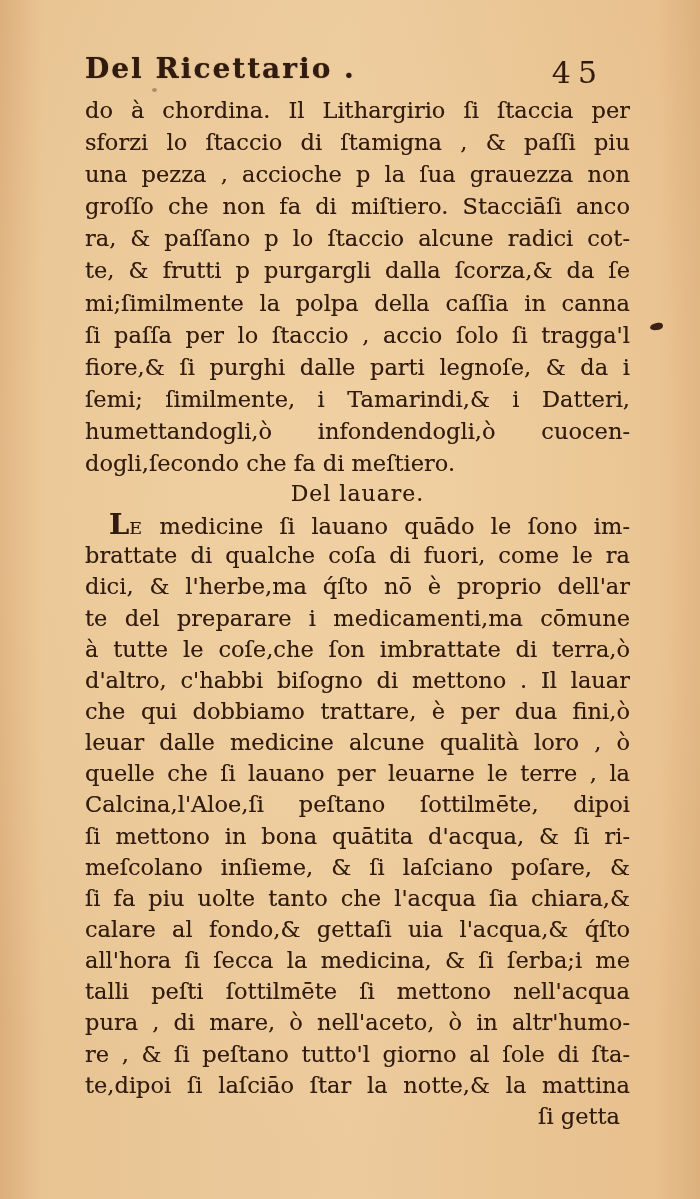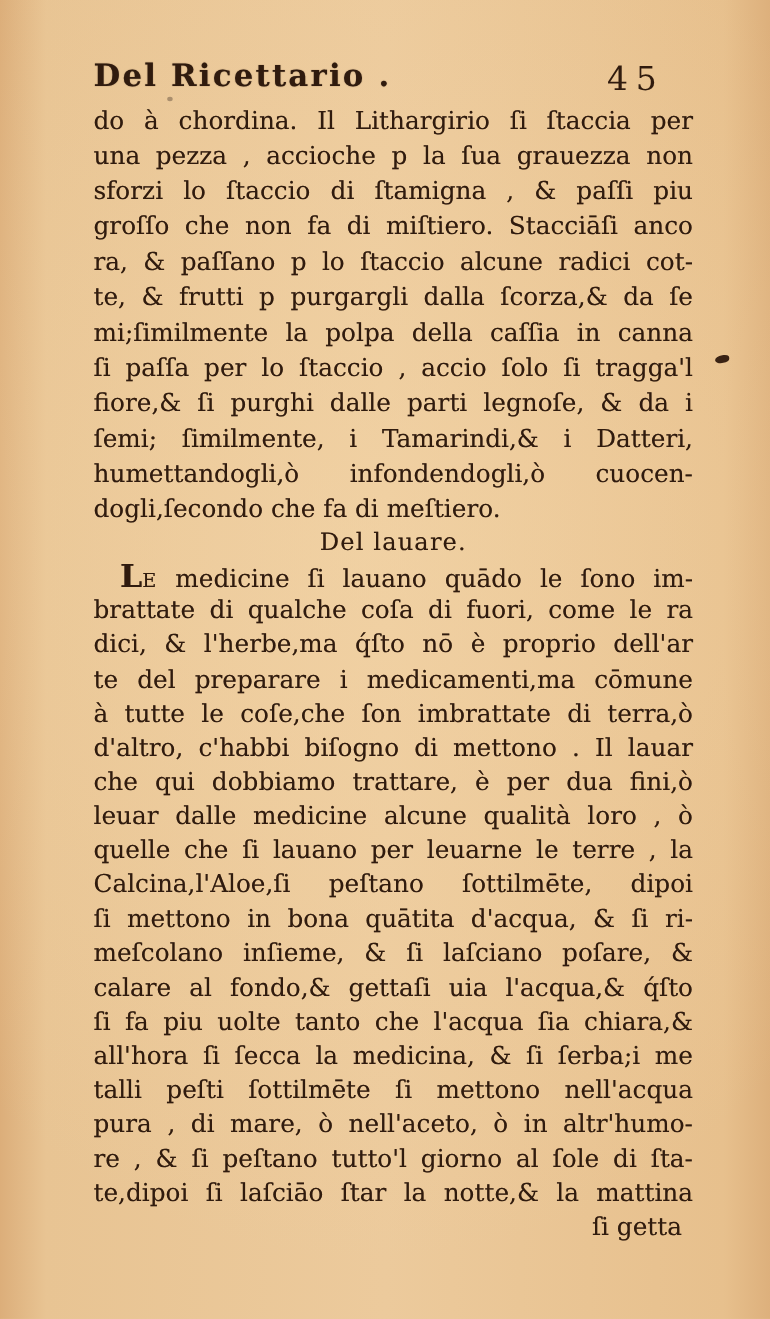--- a/index.html
+++ b/index.html
@@ -108,22 +108,22 @@
 
   <div class="header">
     <span class="header-title">Del Ricettario .</span>
     <span class="page-number">45</span>
   </div>
 
   <div class="textblock">
 
     <div class="para-1">
       <div class="line">do à chordina. Il Lithargirio ſi ſtaccia per</div>
+      <div class="line">sforzi lo ſtaccio di ſtamigna , &amp; paſſi piu</div>
       <div class="line">una pezza , accioche p la ſua grauezza non</div>
-      <div class="line">sforzi lo ſtaccio di ſtamigna , &amp; paſſi piu</div>
       <div class="line">groſſo che non fa di miſtiero. Stacciāſi anco</div>
       <div class="line">ra, &amp; paſſano p lo ſtaccio alcune radici cot-</div>
       <div class="line">te, &amp; frutti p purgargli dalla ſcorza,&amp; da ſe</div>
       <div class="line">mi;ſimilmente la polpa della caſſia in canna</div>
       <div class="line">ſi paſſa per lo ſtaccio , accio ſolo ſi tragga'l</div>
       <div class="line">fiore,&amp; ſi purghi dalle parti legnoſe, &amp; da i</div>
       <div class="line">ſemi; ſimilmente, i Tamarindi,&amp; i Datteri,</div>
       <div class="line">humettandogli,ò infondendogli,ò cuocen-</div>
       <div class="line para-end">dogli,ſecondo che fa di meſtiero.</div>
     </div>
@@ -136,22 +136,22 @@
       <div class="line">dici, &amp; l'herbe,ma q́ſto nō è proprio dell'ar</div>
       <div class="line">te del preparare i medicamenti,ma cōmune</div>
       <div class="line">à tutte le coſe,che ſon imbrattate di terra,ò</div>
       <div class="line">d'altro, c'habbi biſogno di mettono . Il lauar</div>
       <div class="line">che qui dobbiamo trattare, è per dua fini,ò</div>
       <div class="line">leuar dalle medicine alcune qualità loro , ò</div>
       <div class="line">quelle che ſi lauano per leuarne le terre , la</div>
       <div class="line">Calcina,l'Aloe,ſi peſtano ſottilmēte, dipoi</div>
       <div class="line">ſi mettono in bona quātita d'acqua, &amp; ſi ri-</div>
       <div class="line">meſcolano inſieme, &amp; ſi laſciano poſare, &amp;</div>
+      <div class="line">ſi fa piu uolte tanto che l'acqua ſia chiara,&amp;</div>
       <div class="line">calare al fondo,&amp; gettaſi uia l'acqua,&amp; q́ſto</div>
-      <div class="line">ſi fa piu uolte tanto che l'acqua ſia chiara,&amp;</div>
       <div class="line">all'hora ſi ſecca la medicina, &amp; ſi ſerba;i me</div>
       <div class="line">talli peſti ſottilmēte ſi mettono nell'acqua</div>
       <div class="line">pura , di mare, ò nell'aceto, ò in altr'humo-</div>
       <div class="line">re , &amp; ſi peſtano tutto'l giorno al ſole di ſta-</div>
       <div class="line">te,dipoi ſi laſciāo ſtar la notte,&amp; la mattina</div>
     </div>
 
     <div class="catchword">ſi getta</div>
 
   </div>

